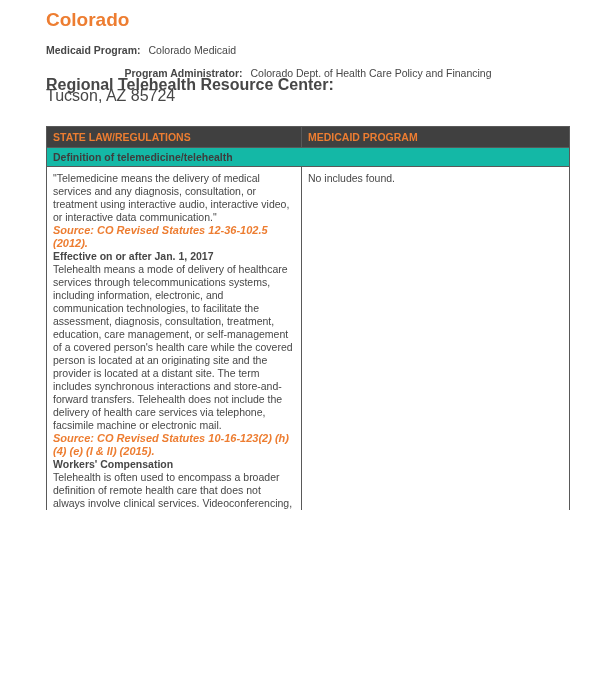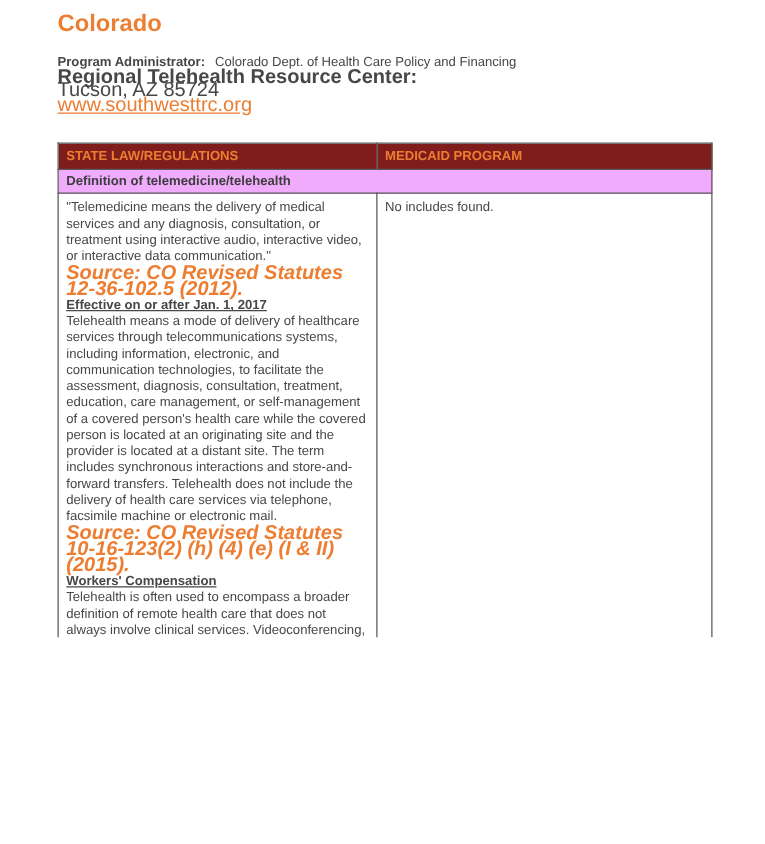--- a/index.html
+++ b/index.html
@@ -34,66 +34,68 @@
     table-layout: fixed;
     width: 523px;
     margin: 24px 0 0 46px;
   }
   .policy th, .policy td {
     border: 1px solid #595959;
     vertical-align: top;
     text-align: left;
   }
   .policy th {
-    background: #7f1d1d;
+    background: #404040;
     color: #ED7D31;
     font-size: 10.5px;
     font-weight: bold;
     padding: 4px 6px;
     line-height: 12px;
   }
   tr.section-row td {
-    background: #f0abfc;
+    background: #14b8a6;
     font-weight: bold;
     font-size: 10.5px;
     line-height: 12px;
     padding: 3px 6px;
     color: #3d3d3d;
   }
   td.cell { padding: 5px 6px 3px 6px; font-size: 10.5px; line-height: 13px; }
   .cell p { margin: 0; }
   .quote { margin-bottom: 6px; }
   .source {
     color: #ED7D31;
     font-weight: bold;
     font-style: italic;
-    font-size: 16px;
+    font-size: 11px;
     line-height: 13px;
   }
   .src-1 { margin-bottom: 5px; }
   .src-2 { margin-bottom: 10px; }
-  .sub-heading { font-weight: bold; text-decoration: underline; }
+  .sub-heading { font-weight: bold; }
   .effective { margin-bottom: 5px; }
 </style>
 </head>
 <body>
 
 <div class="page">
   <div class="doc-header">
     <h1 class="title">Colorado</h1>
 
+    <p class="info-line">
+      <span class="bold">Medicaid Program:</span><span class="val">Colorado Medicaid</span>
+    </p>
 
     <p class="info-line">
       <span class="bold">Program Administrator:</span><span class="val">Colorado Dept. of Health Care Policy and Financing</span>
     </p>
 
     <div class="address">
       <p class="bold">Regional Telehealth Resource Center:</p>
       <p>Tucson, AZ 85724</p>
-      <p><a class="link">www.southwesttrc.org</a></p>
     </div>
   </div>
 
   <table class="policy">
     <colgroup>
       <col style="width:255px">
       <col style="width:268px">
     </colgroup>
     <thead>
       <tr>

